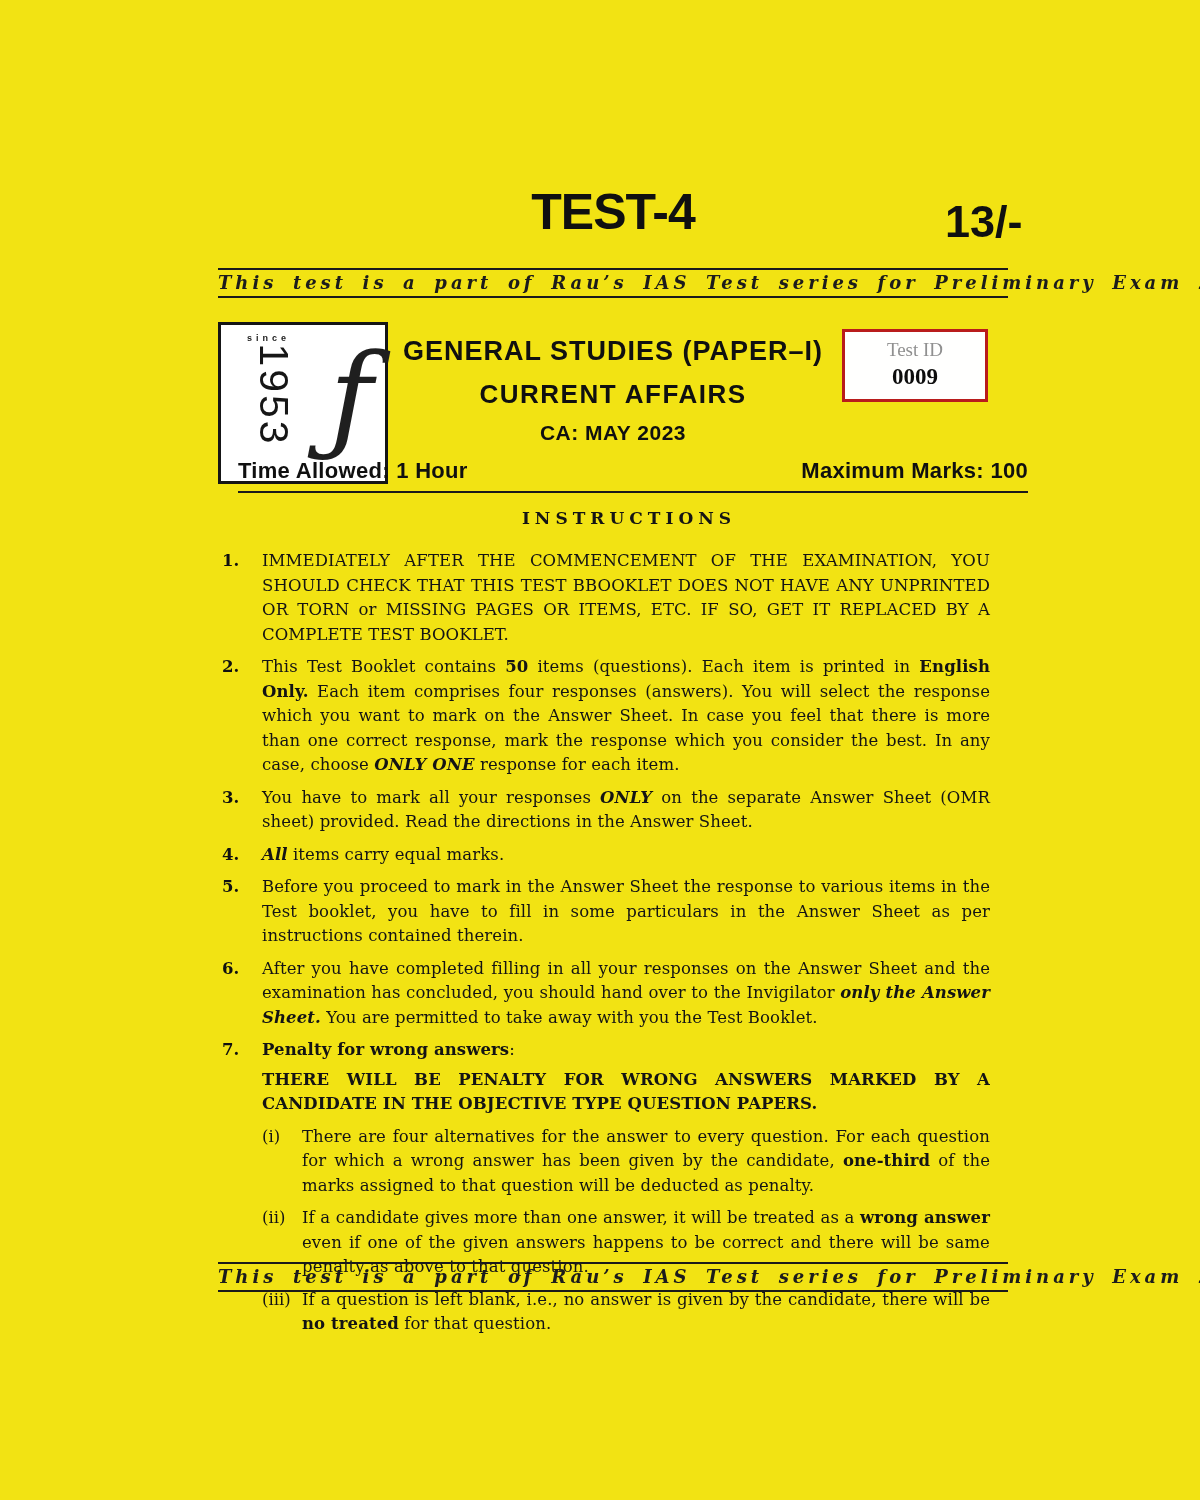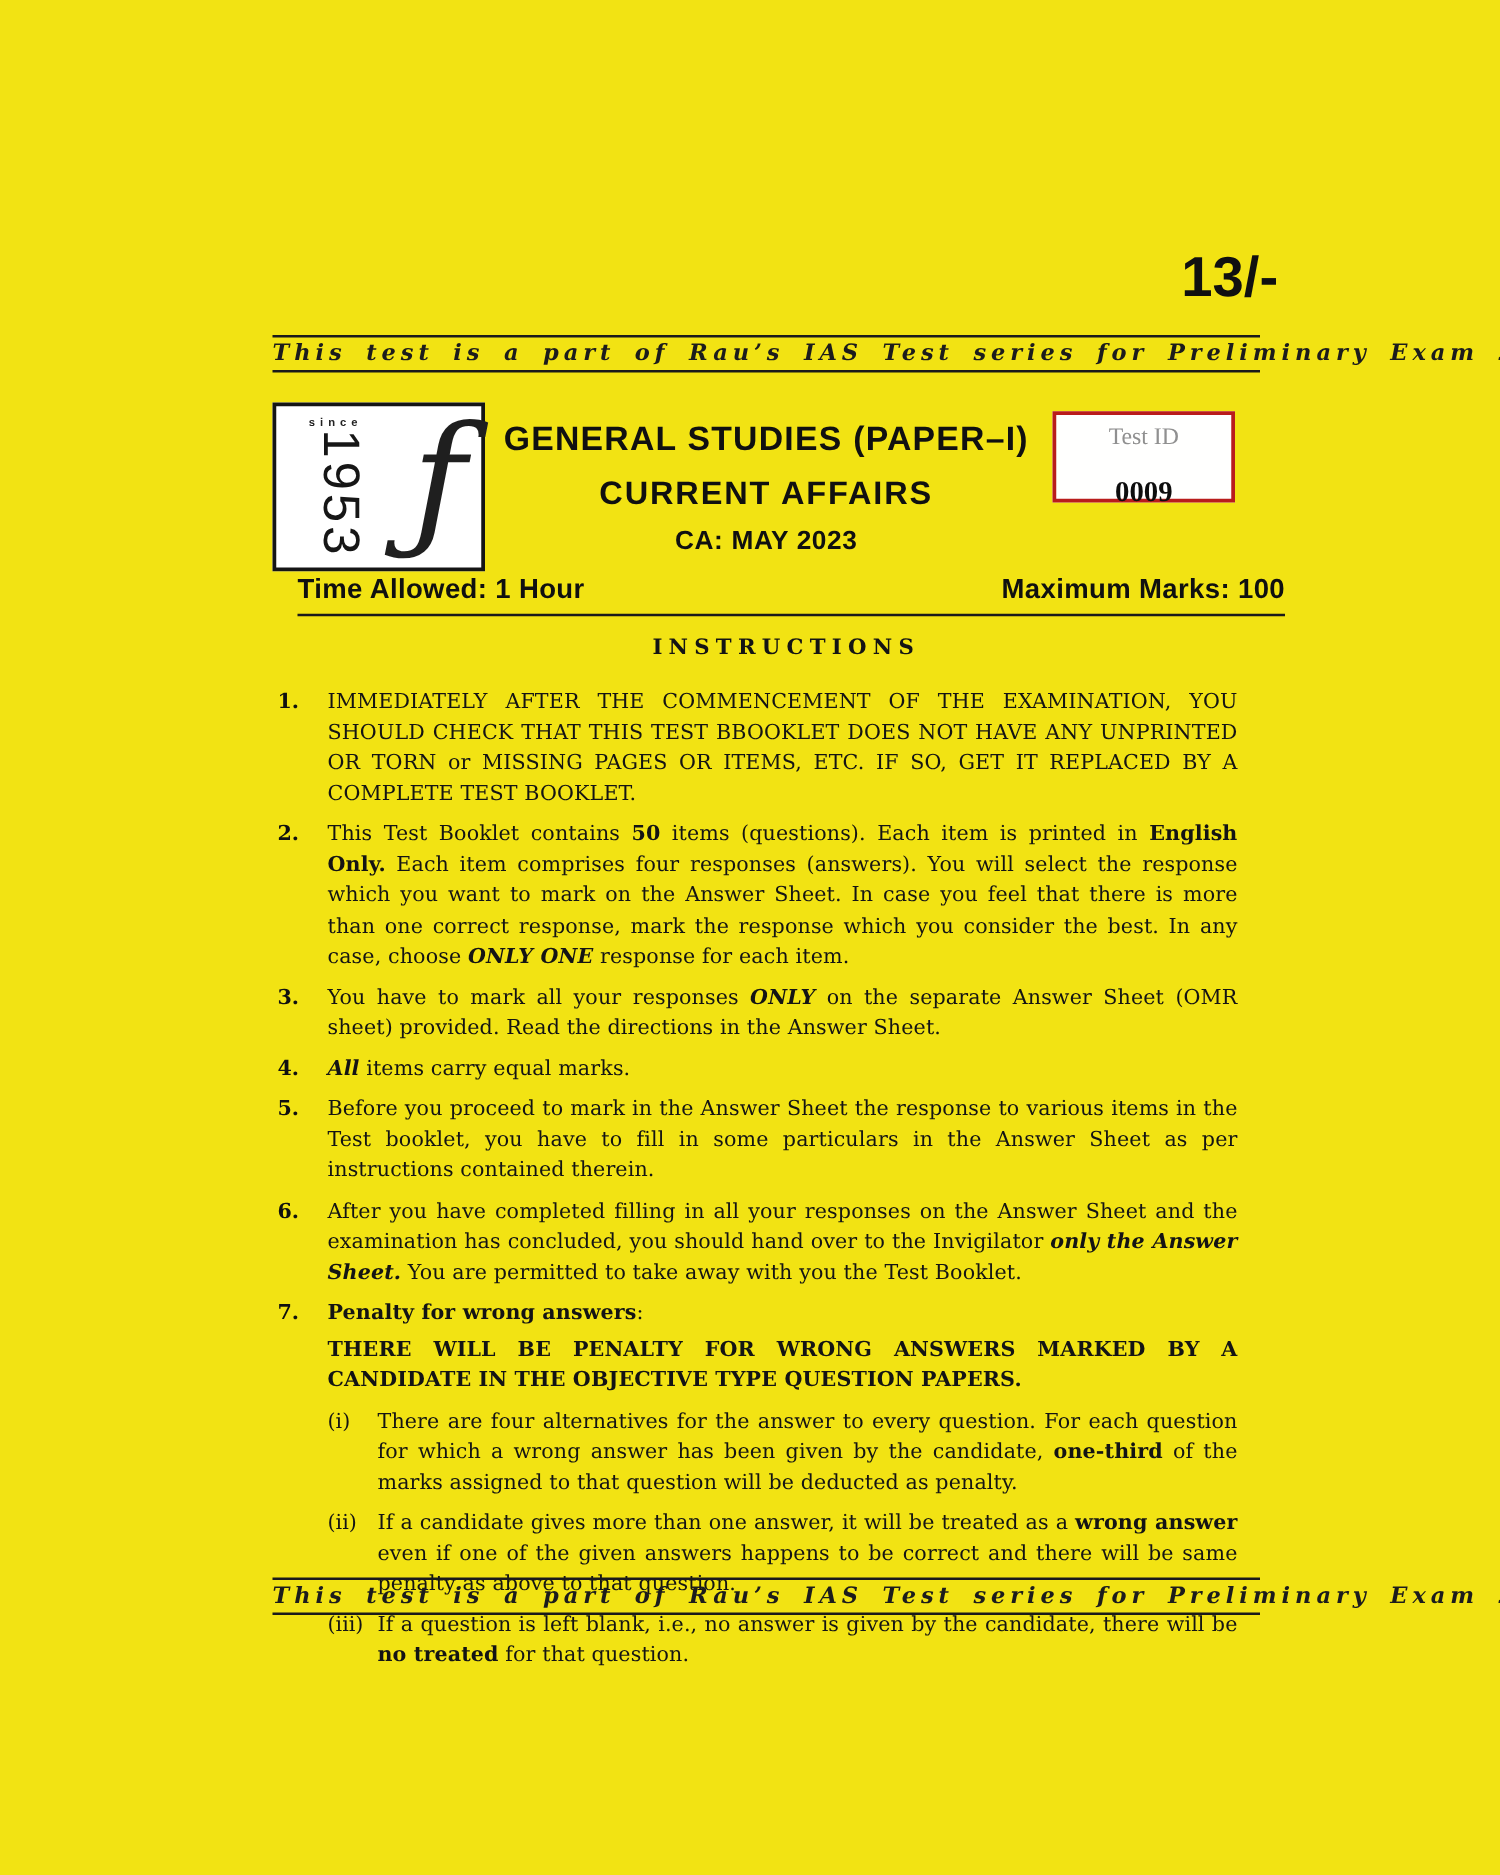--- a/index.html
+++ b/index.html
@@ -30,21 +30,21 @@
   .banner.top{top:268px;}
   .banner.bottom{top:1262px;}
   .banner .banner-text{
     font-family:"DejaVu Serif", serif;
     font-style:italic;font-weight:bold;font-size:18px;
     letter-spacing:0.22em;word-spacing:0.30em;color:#1c1c1c;white-space:nowrap;
   }
   
   .brand-row{position:absolute;top:322px;left:218px;width:790px;height:133px;}
   .logo-box{
-    position:absolute;left:0;top:0;width:170px;height:135px;
+    position:absolute;left:0;top:0;width:170px;height:162px;
     background:#ffffff;border:3px solid #151515;box-sizing:border-box;padding-left:44px;
   }
   .logo-since{
     position:absolute;top:8px;left:26px;
     font-family:"Liberation Sans", sans-serif;
     font-size:9px;letter-spacing:4px;color:#222;font-weight:bold;
   }
   .logo-year{
     position:absolute;left:52px;top:70px;
     transform:translate(-50%,-50%) rotate(90deg);
@@ -68,21 +68,21 @@
   }
   .brand-title-3{
     font-family:"Liberation Sans", sans-serif;font-weight:bold;
     font-size:21px;letter-spacing:0.5px;color:#101010;margin-top:11px;
   }
   .testid-box{
     position:absolute;right:20px;top:7px;width:146px;height:73px;
     background:#fffffe;border:3px solid #b91c1c;box-sizing:border-box;text-align:center;
   }
   .testid-label{font-family:"Liberation Serif", serif;font-size:19px;color:#909090;margin-top:7px;}
-  .testid-value{font-family:"Liberation Serif", serif;font-size:23px;font-weight:600;color:#0d0d0d;margin-top:20px;}
+  .testid-value{font-family:"Liberation Serif", serif;font-size:23px;font-weight:600;color:#0d0d0d;margin-top:3px;}
   
   .meta-row{
     position:absolute;top:458px;left:218px;width:790px;
     display:flex;justify-content:space-between;align-items:baseline;
     border-bottom:2.5px solid #1a1a1a;padding-bottom:7px;margin-left:20px;
   }
   .meta-row .meta-text{
     font-family:"Liberation Sans", sans-serif;font-weight:bold;
     font-size:22px;color:#101010;letter-spacing:0.3px;
   }
@@ -108,20 +108,23 @@
   .sub .sub-num{width:40px;flex:0 0 40px;font-size:16.5px;line-height:24.5px;color:#141414;}
   .sub .body{flex:1;}
   .sg-b{font-weight:bold;}
   .sg-bi{font-weight:bold;font-style:italic;}
 </style>
 </head>
 <body>
 
 <div class="page">
 
+  <div class="title-row">
+    <span class="test-number">TEST-4</span>
+  </div>
   <div class="price">13/-</div>
 
   <div class="banner top">
     <span class="banner-text">This test is a part of Rau’s IAS Test series for Preliminary Exam 2024</span>
   </div>
 
   <div class="brand-row">
     <div class="logo-box">
       <span class="logo-since">since</span>
       <span class="logo-year">1953</span>

